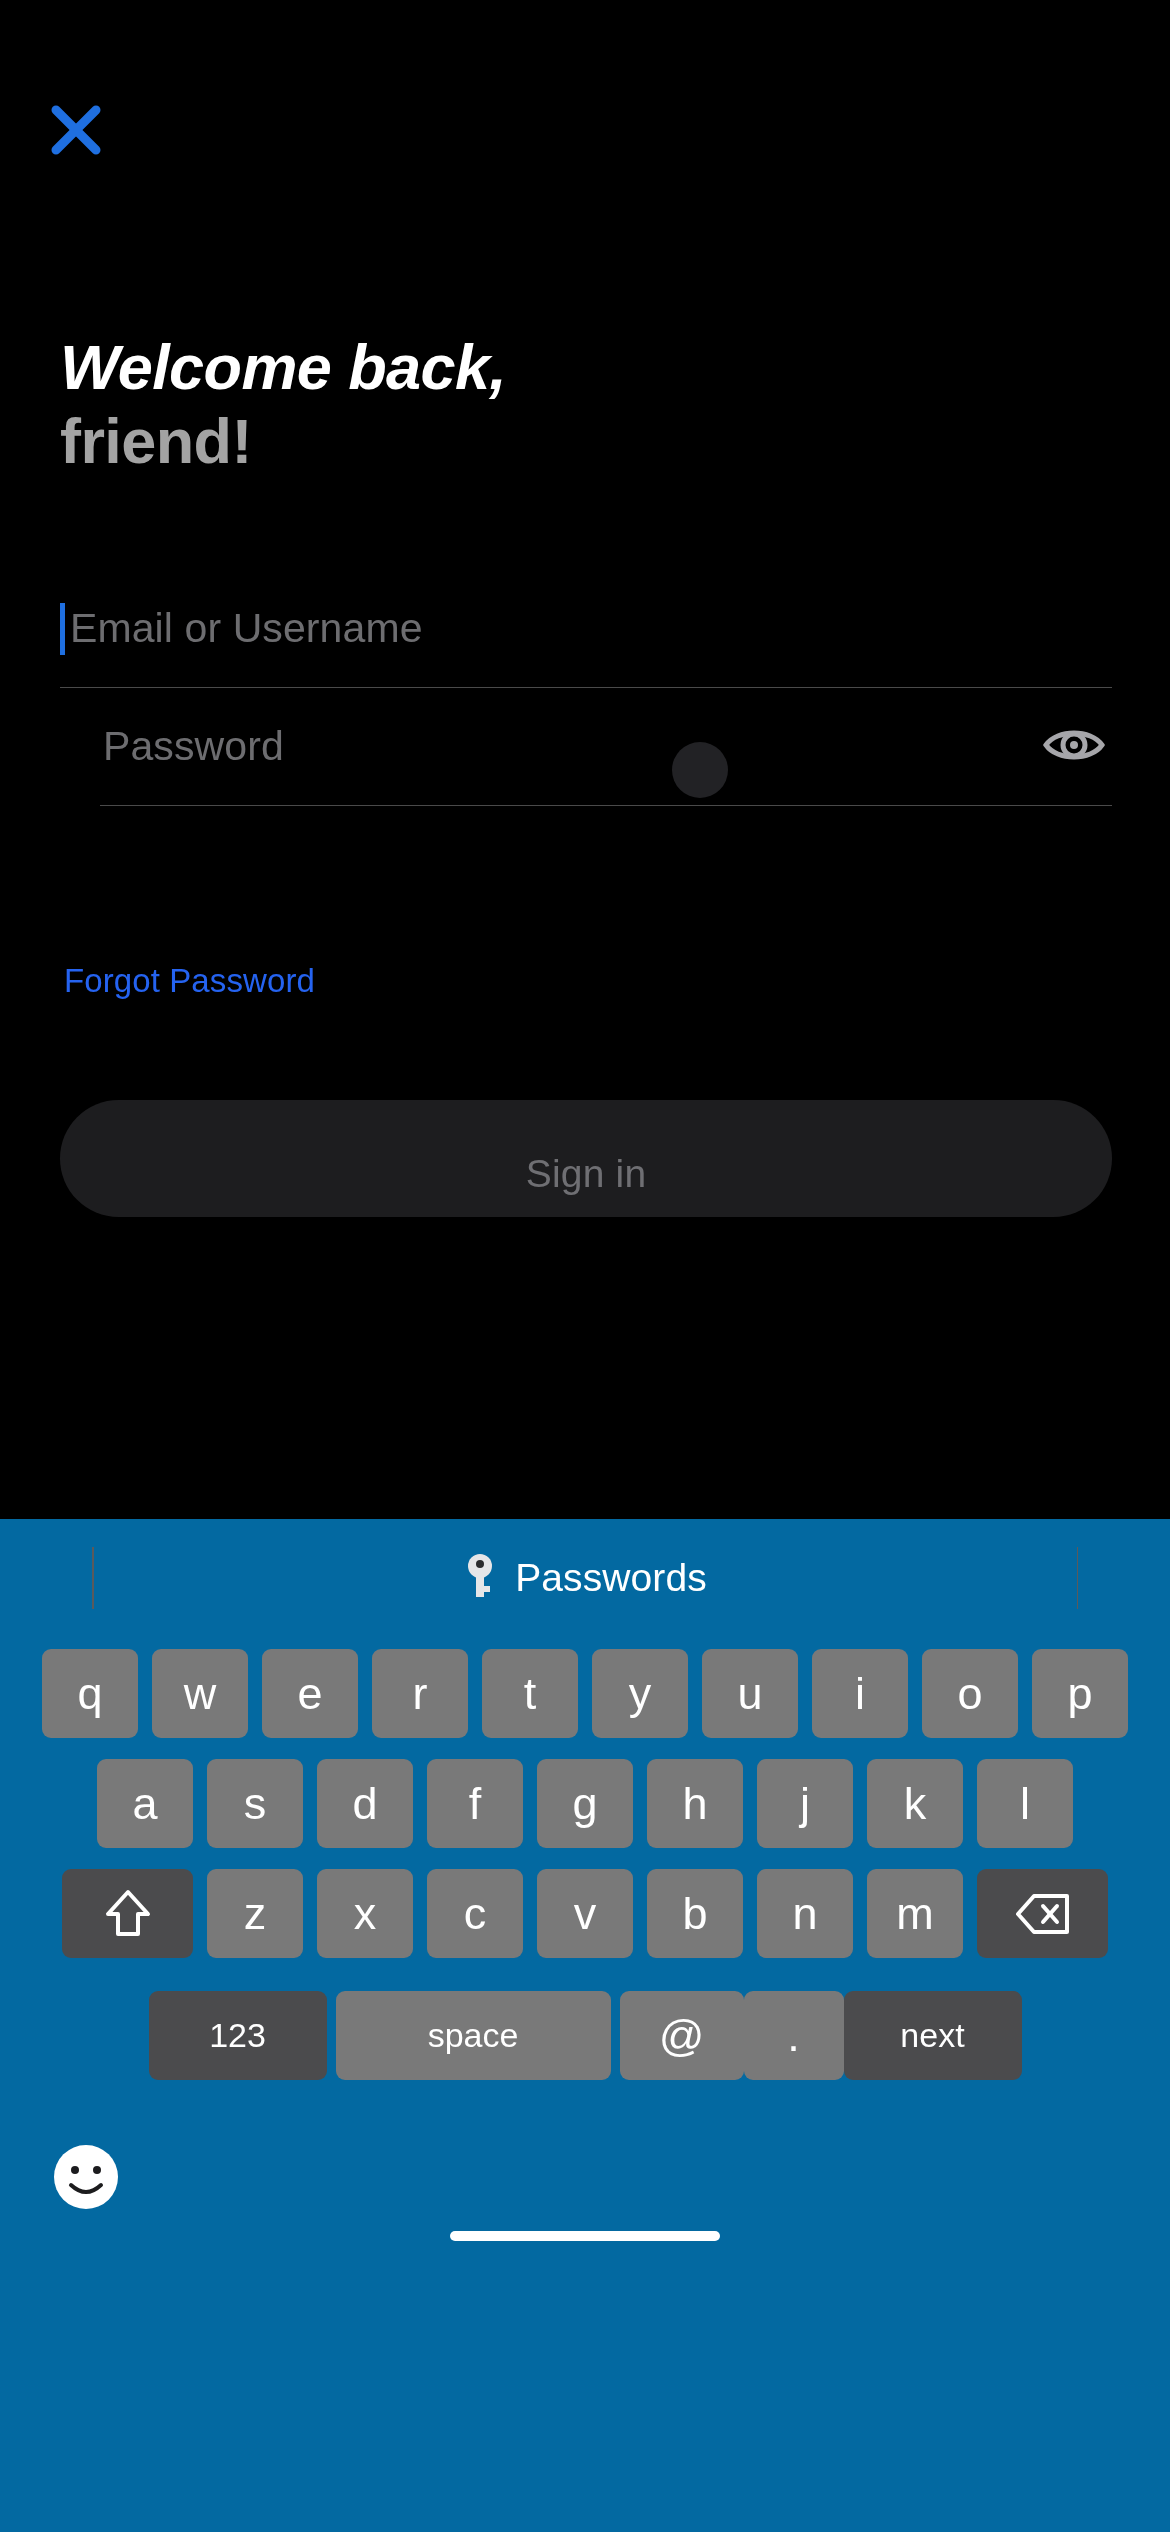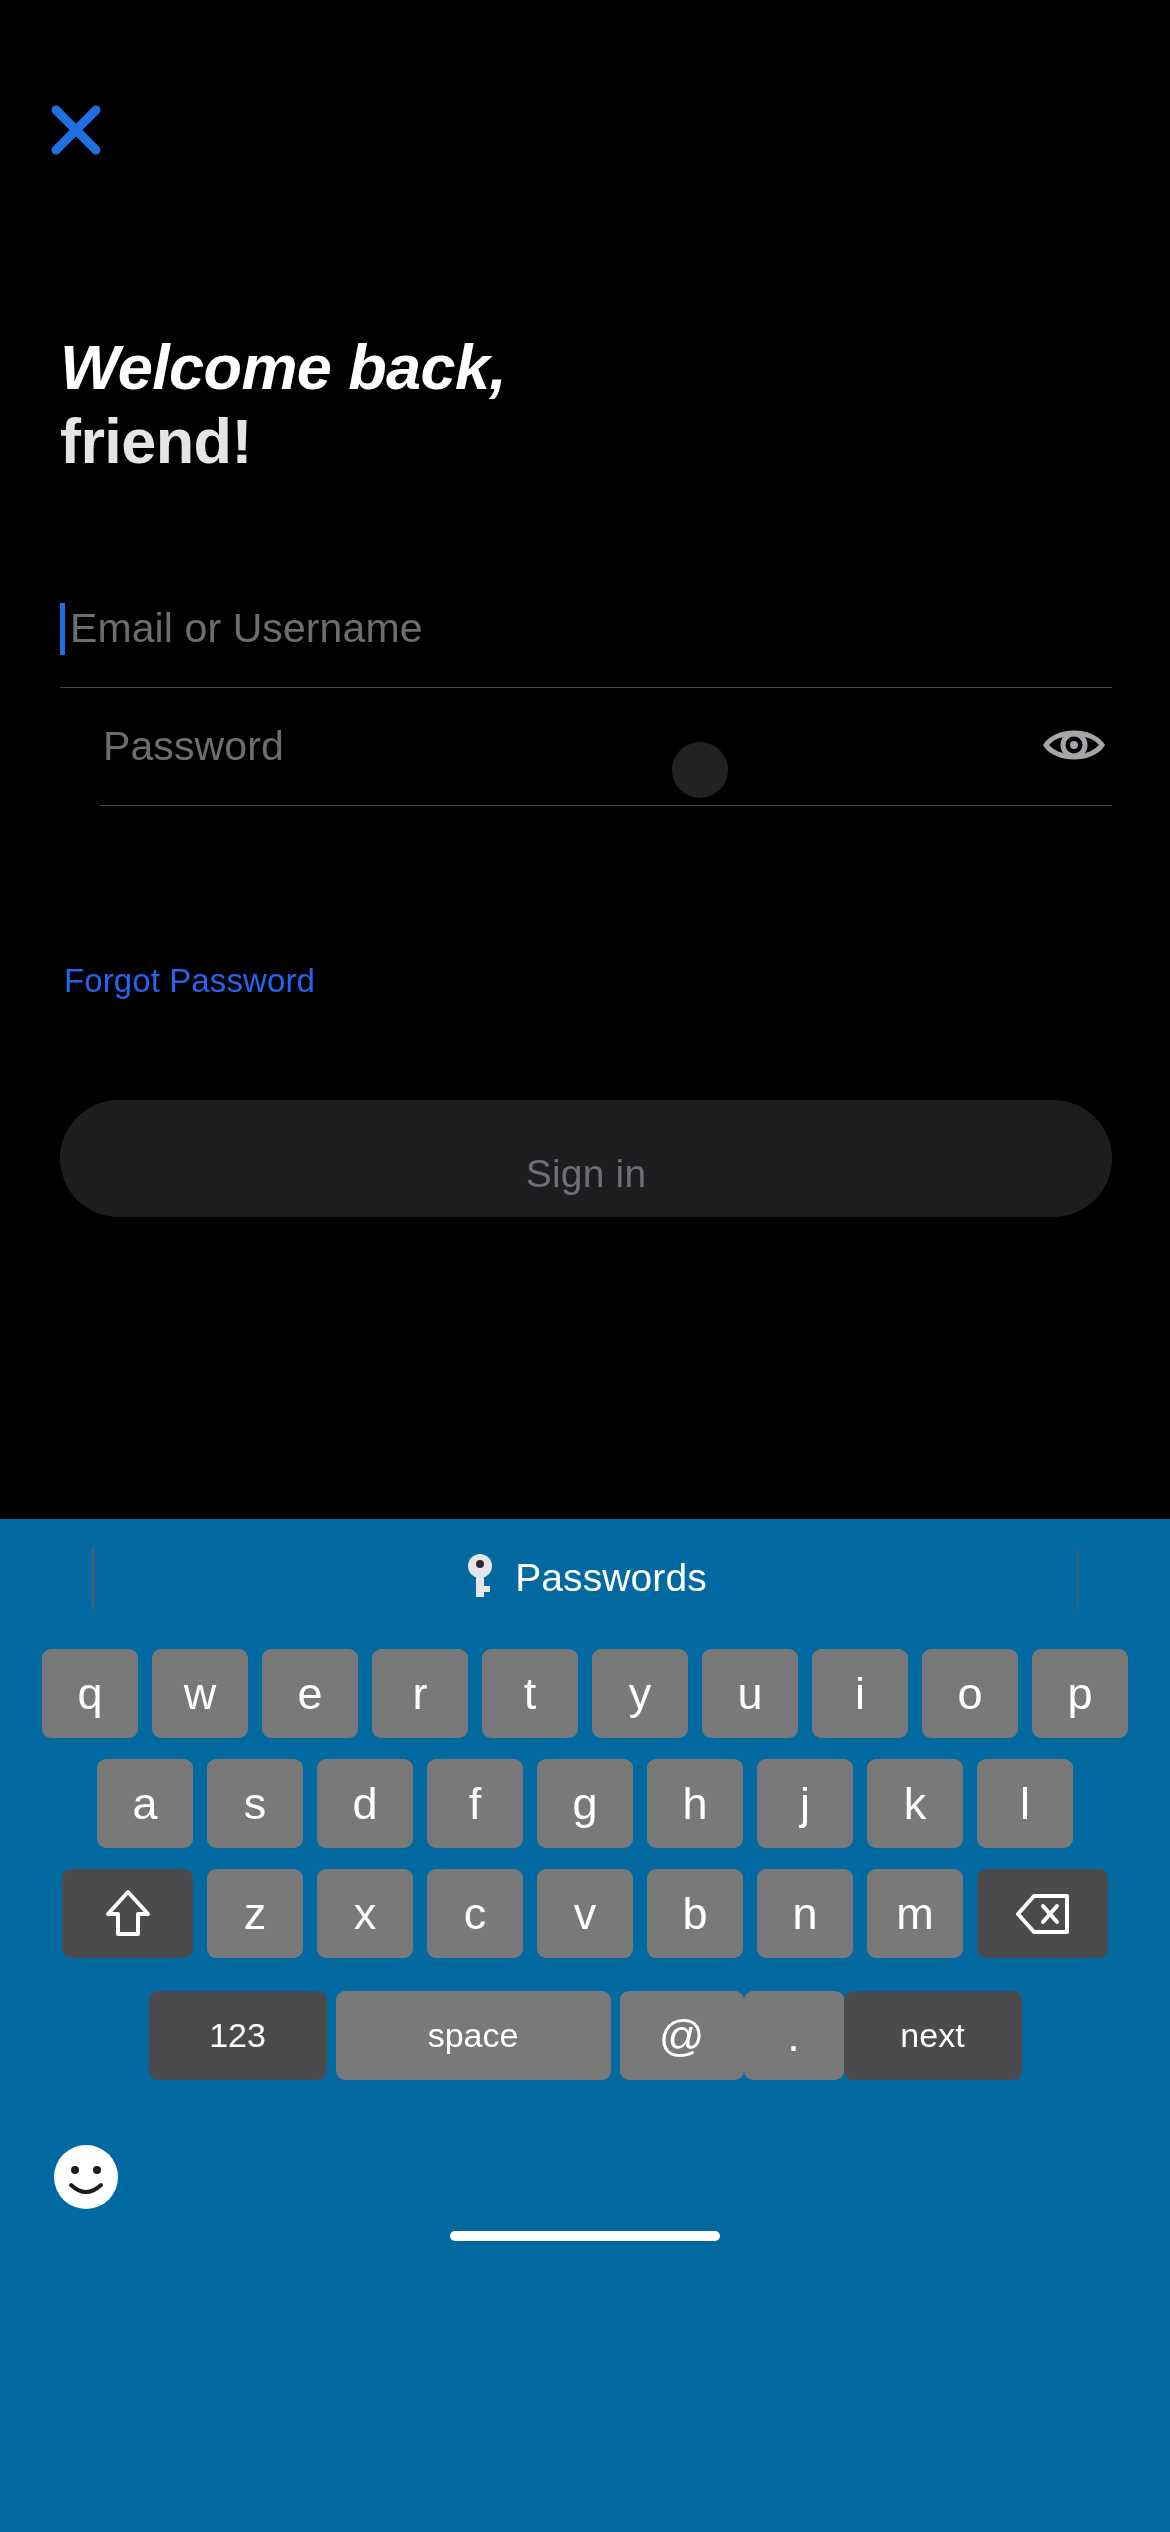--- a/index.html
+++ b/index.html
@@ -37,21 +37,21 @@
     width: 900px;
   }
   .headline-line {
     font-size: 63px;
     font-weight: bold;
     line-height: 1.18;
     letter-spacing: -0.6px;
     white-space: nowrap;
   }
   .headline-line.l1 { color: #ffffff; font-style: italic; }
-  .headline-line.l2 { color: #e5e5e5; }
+  .headline-line.l2 { color: #a3a3a3; }
 
   
   #form {
     position: absolute;
     left: 60px; top: 570px;
     width: 1052px;
   }
   .field {
     position: relative;
     height: 118px;

